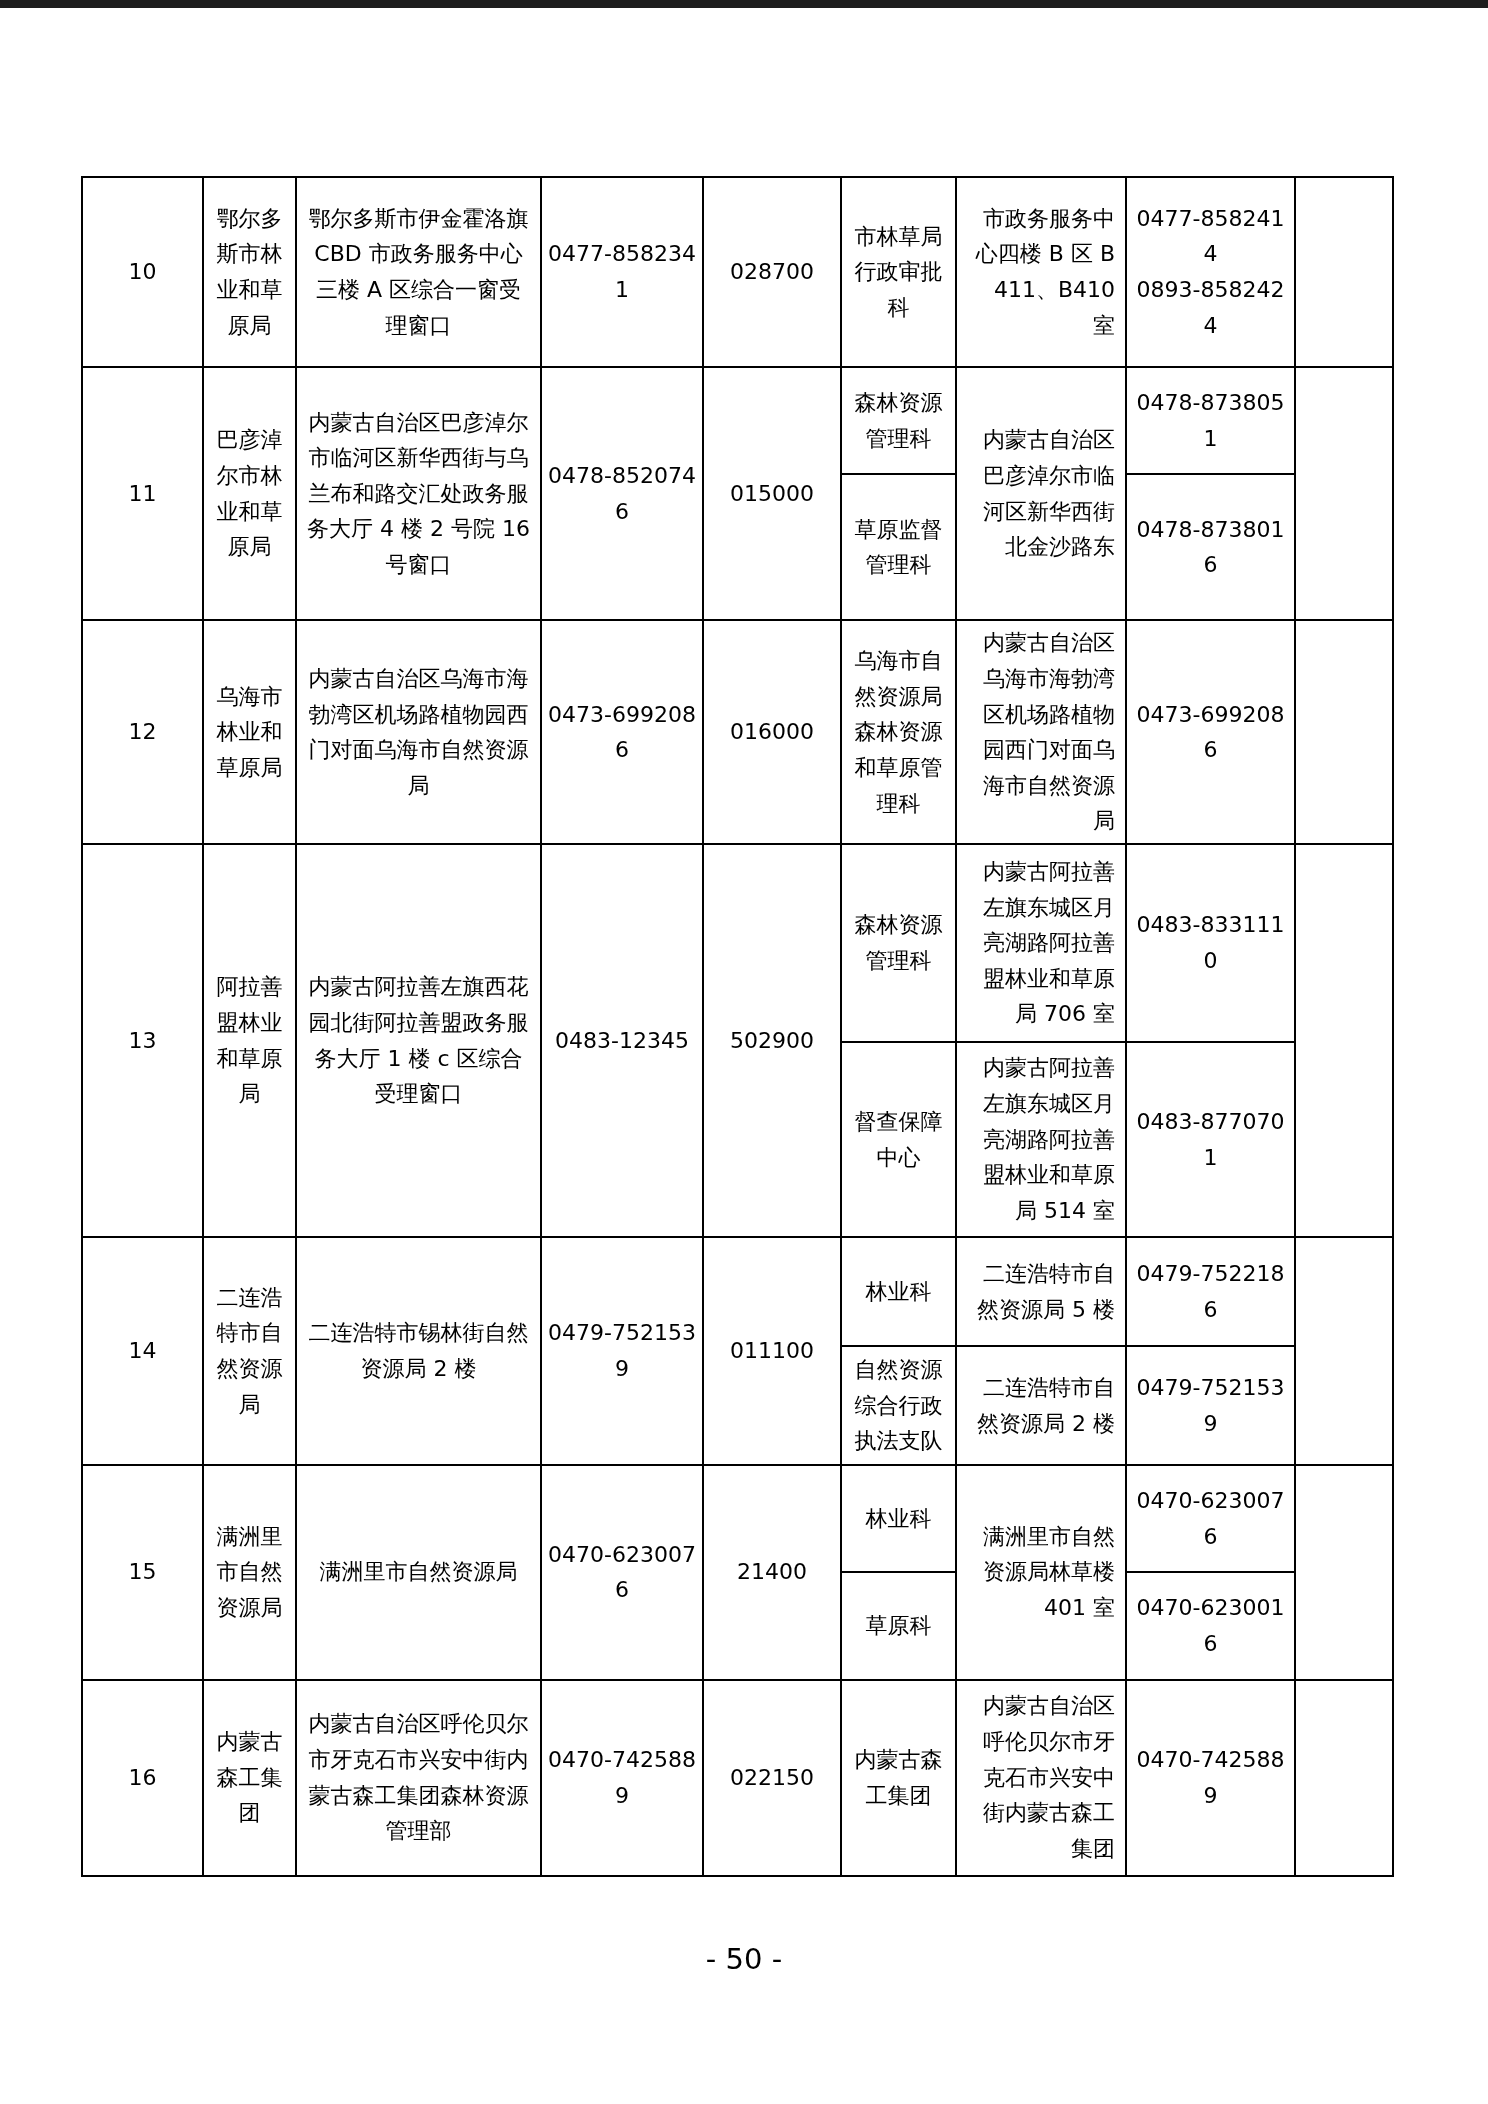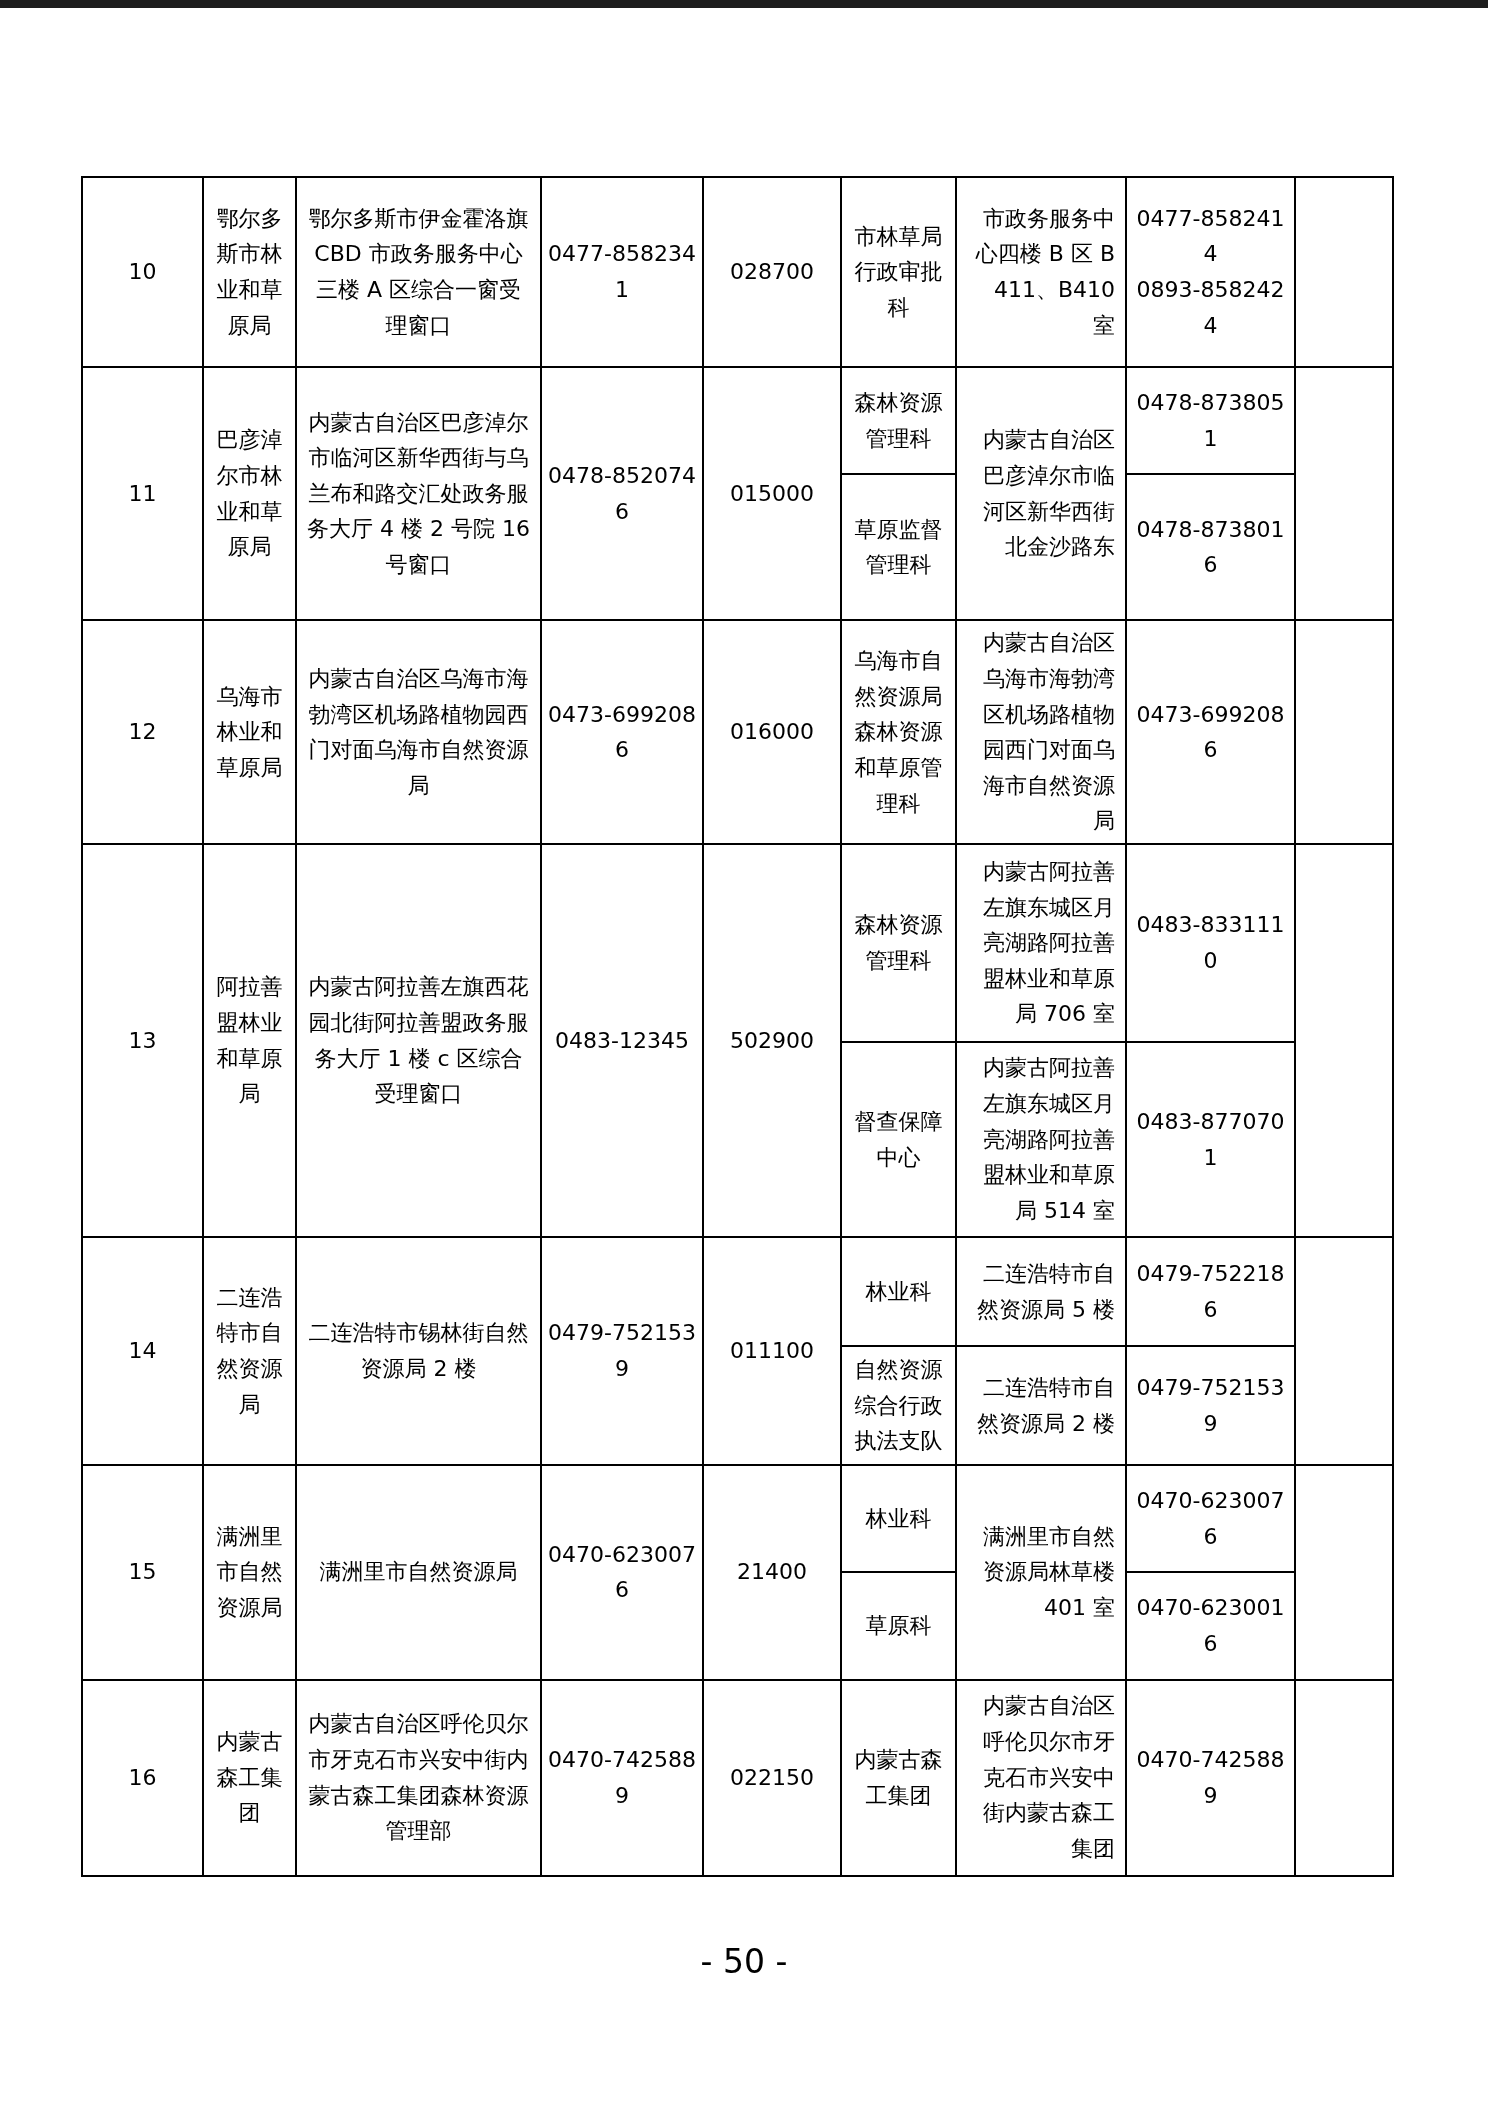--- a/index.html
+++ b/index.html
@@ -30,21 +30,21 @@
   tr.r14a { height: 109px; }
   tr.r14b { height: 119px; }
   tr.r15a { height: 80px; }
   tr.r15b { height: 86px; }
   tr.r16  { height: 196px; }
 
   .phone-line { display: block; }
 
   .page-number {
     position: absolute; top: 1942px; left: 0; width: 100%;
-    text-align: center; font-size: 33px; color: #000;
+    text-align: center; font-size: 29px; color: #000;
     font-family: "DejaVu Sans", sans-serif;
   }
 </style>
 </head>
 <body>
 
 <div class="page">
   <div class="top-edge"></div>
 
   <table class="gov-table">

